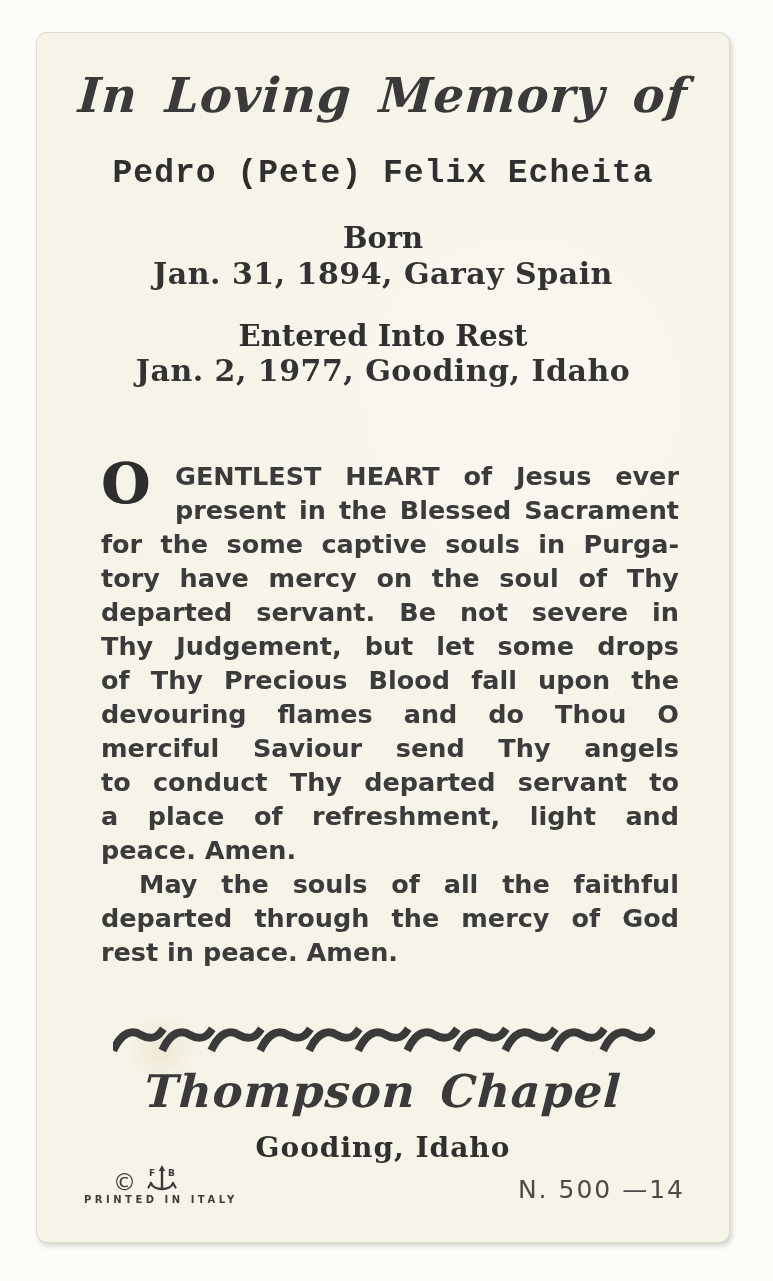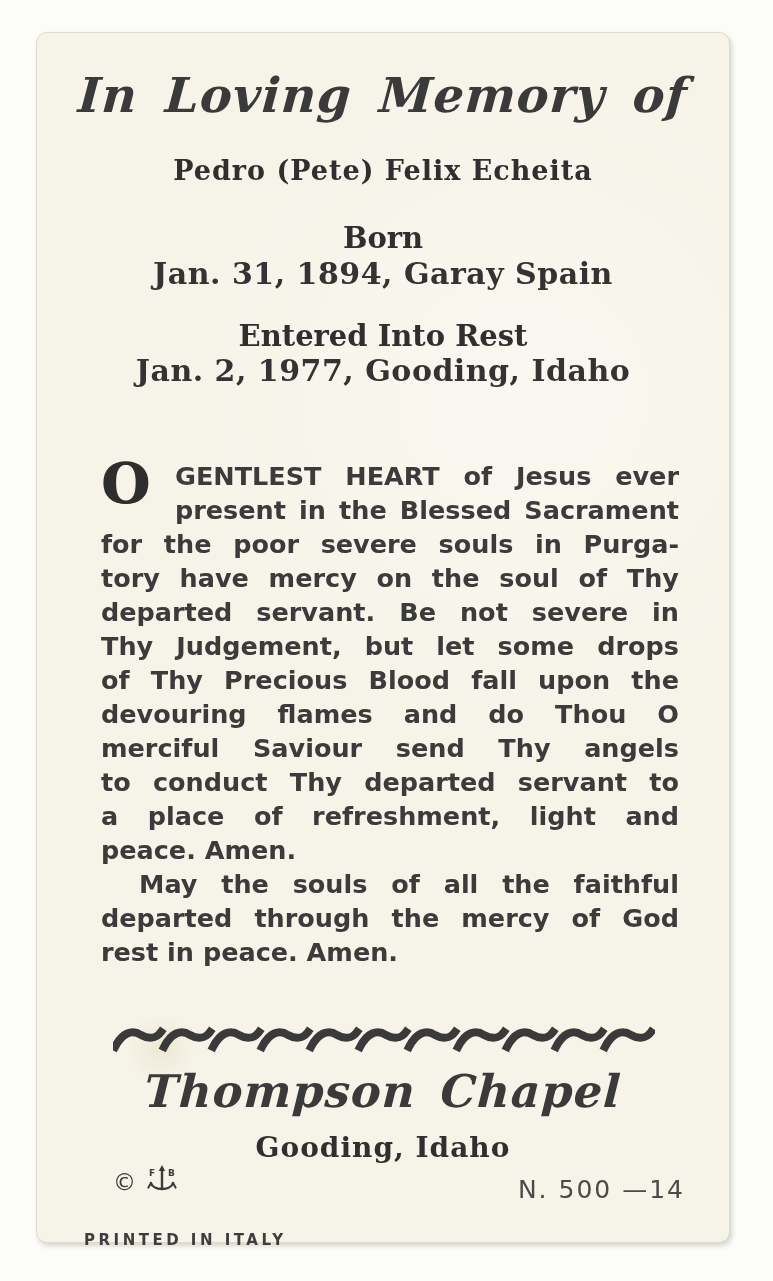--- a/index.html
+++ b/index.html
@@ -32,23 +32,24 @@
     position: absolute; top: 34px;
     font-family: "DejaVu Serif", serif;
     font-style: italic; font-weight: bold;
     font-size: 48px;
     word-spacing: 10px; letter-spacing: 1px;
     color: #3a3a3a;
     transform: skewX(-4deg);
   }
   .deceased-name {
     position: absolute; top: 122px;
-    font-weight: bold; font-size: 27px;
+    font-weight: bold; font-size: 33px;
     letter-spacing: 1px;
     color: #2f2f2f;
+    font-family: Liberation Mono, monospace;
   }
   .label-line {
     position: absolute;
     font-weight: bold; font-size: 29px;
     color: #2f2f2f;
   }
   .value-line {
     position: absolute;
     font-weight: bold; font-size: 30px;
     letter-spacing: 0.5px;
@@ -113,23 +114,23 @@
     position: absolute; left: 76px; top: 1128px;
     display: flex; align-items: flex-start; gap: 9px;
     color: #3a3a3a;
   }
   .copyright-glyph {
     font-family: "DejaVu Sans", sans-serif;
     font-size: 23px; line-height: 30px;
     margin-top: 6px;
   }
   .printed-line {
-    position: absolute; left: 47px; top: 1198px;
-    font-family: "DejaVu Sans", sans-serif;
-    font-size: 15px; font-weight: bold;
+    position: absolute; left: 47px; top: 1161px;
+    font-family: "DejaVu Sans", sans-serif;
+    font-size: 10px; font-weight: bold;
     letter-spacing: 3.5px;
     color: #3d3d3d;
   }
   .stock-number {
     position: absolute; right: 44px; top: 1142px;
     font-family: "DejaVu Sans", sans-serif;
     font-size: 25px;
     letter-spacing: 2px;
     color: #4a4a4a;
   }
@@ -147,21 +148,21 @@
     <div class="label-line born-label center">Born</div>
     <div class="value-line born-value center">Jan. 31, 1894, Garay Spain</div>
 
     <div class="label-line rest-label center">Entered Into Rest</div>
     <div class="value-line rest-value center">Jan. 2, 1977, Gooding, Idaho</div>
 
     <div class="prayer">
       <span class="dropcap">O</span>
       <div class="pline">GENTLEST HEART of Jesus ever</div>
       <div class="pline">present in the Blessed Sacrament</div>
-      <div class="pline">for the poor severe souls in Purga-</div>
+      <div class="pline">for the some captive souls in Purga-</div>
       <div class="pline">tory have mercy on the soul of Thy</div>
       <div class="pline">departed servant. Be not severe in</div>
       <div class="pline">Thy Judgement, but let some drops</div>
       <div class="pline">of Thy Precious Blood fall upon the</div>
       <div class="pline">devouring flames and do Thou O</div>
       <div class="pline">merciful Saviour send Thy angels</div>
       <div class="pline">to conduct Thy departed servant to</div>
       <div class="pline">a place of refreshment, light and</div>
       <div class="pline endline">peace. Amen.</div>
       <div class="pline indent">May the souls of all the faithful</div>

